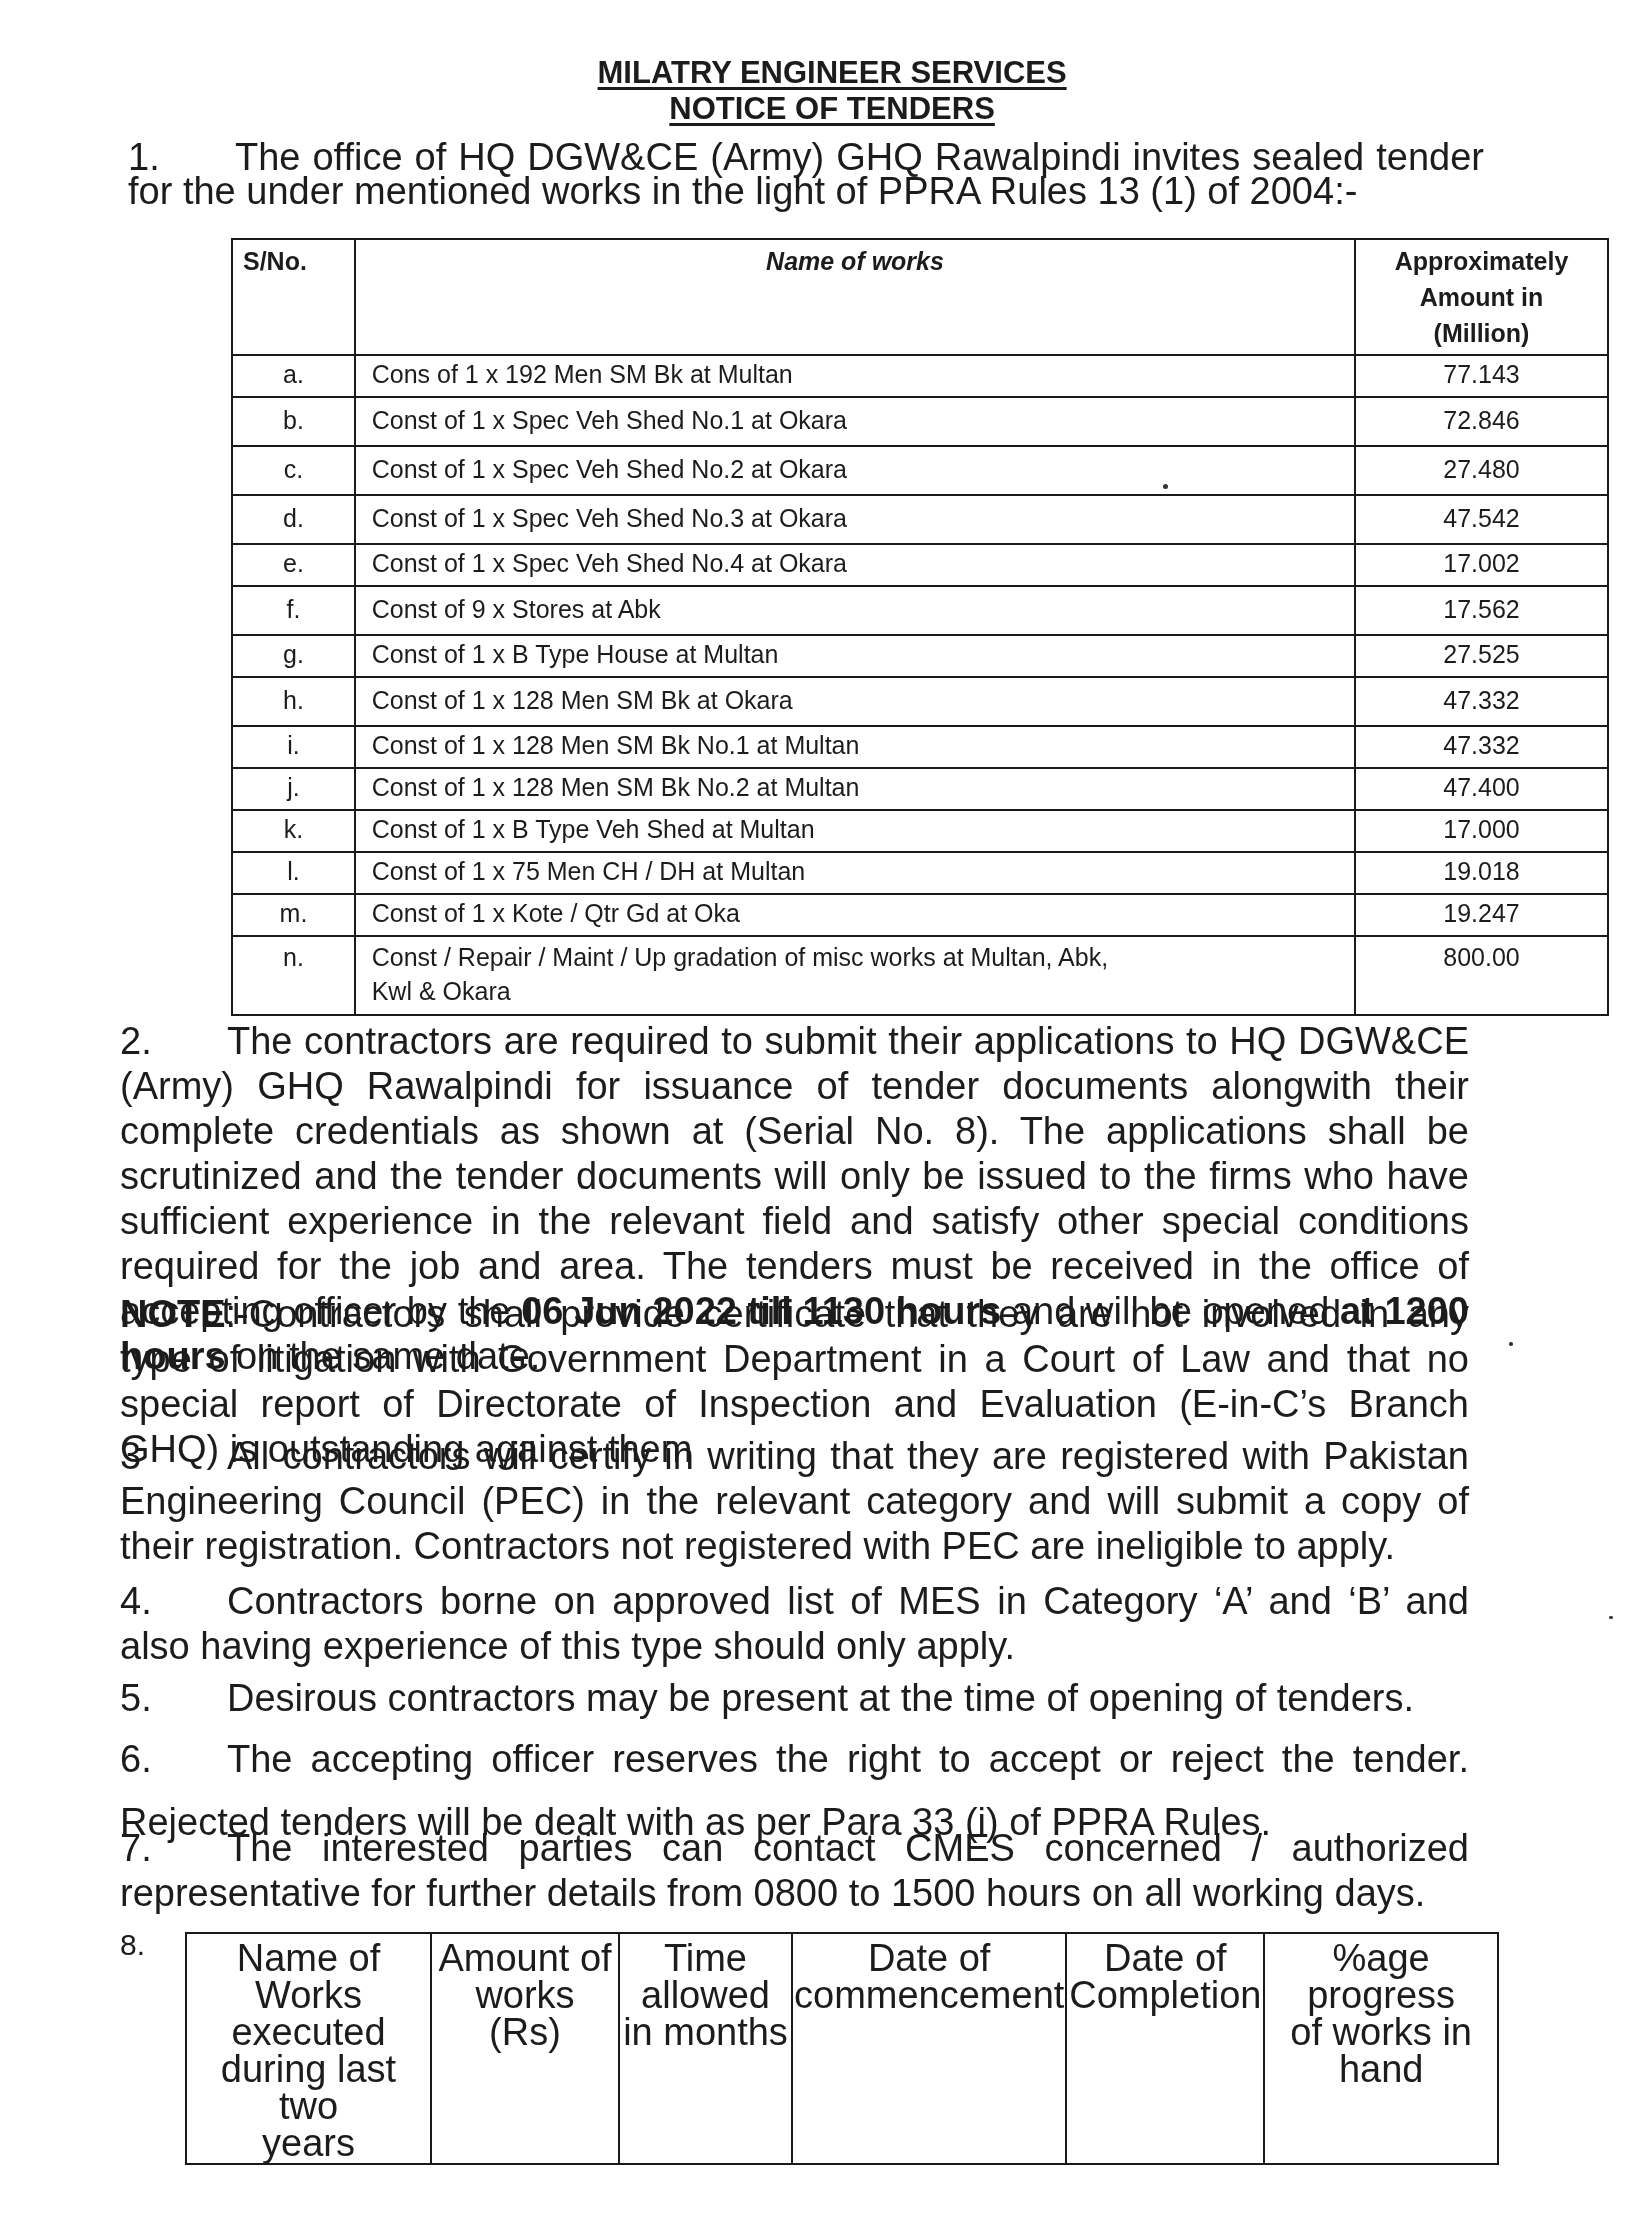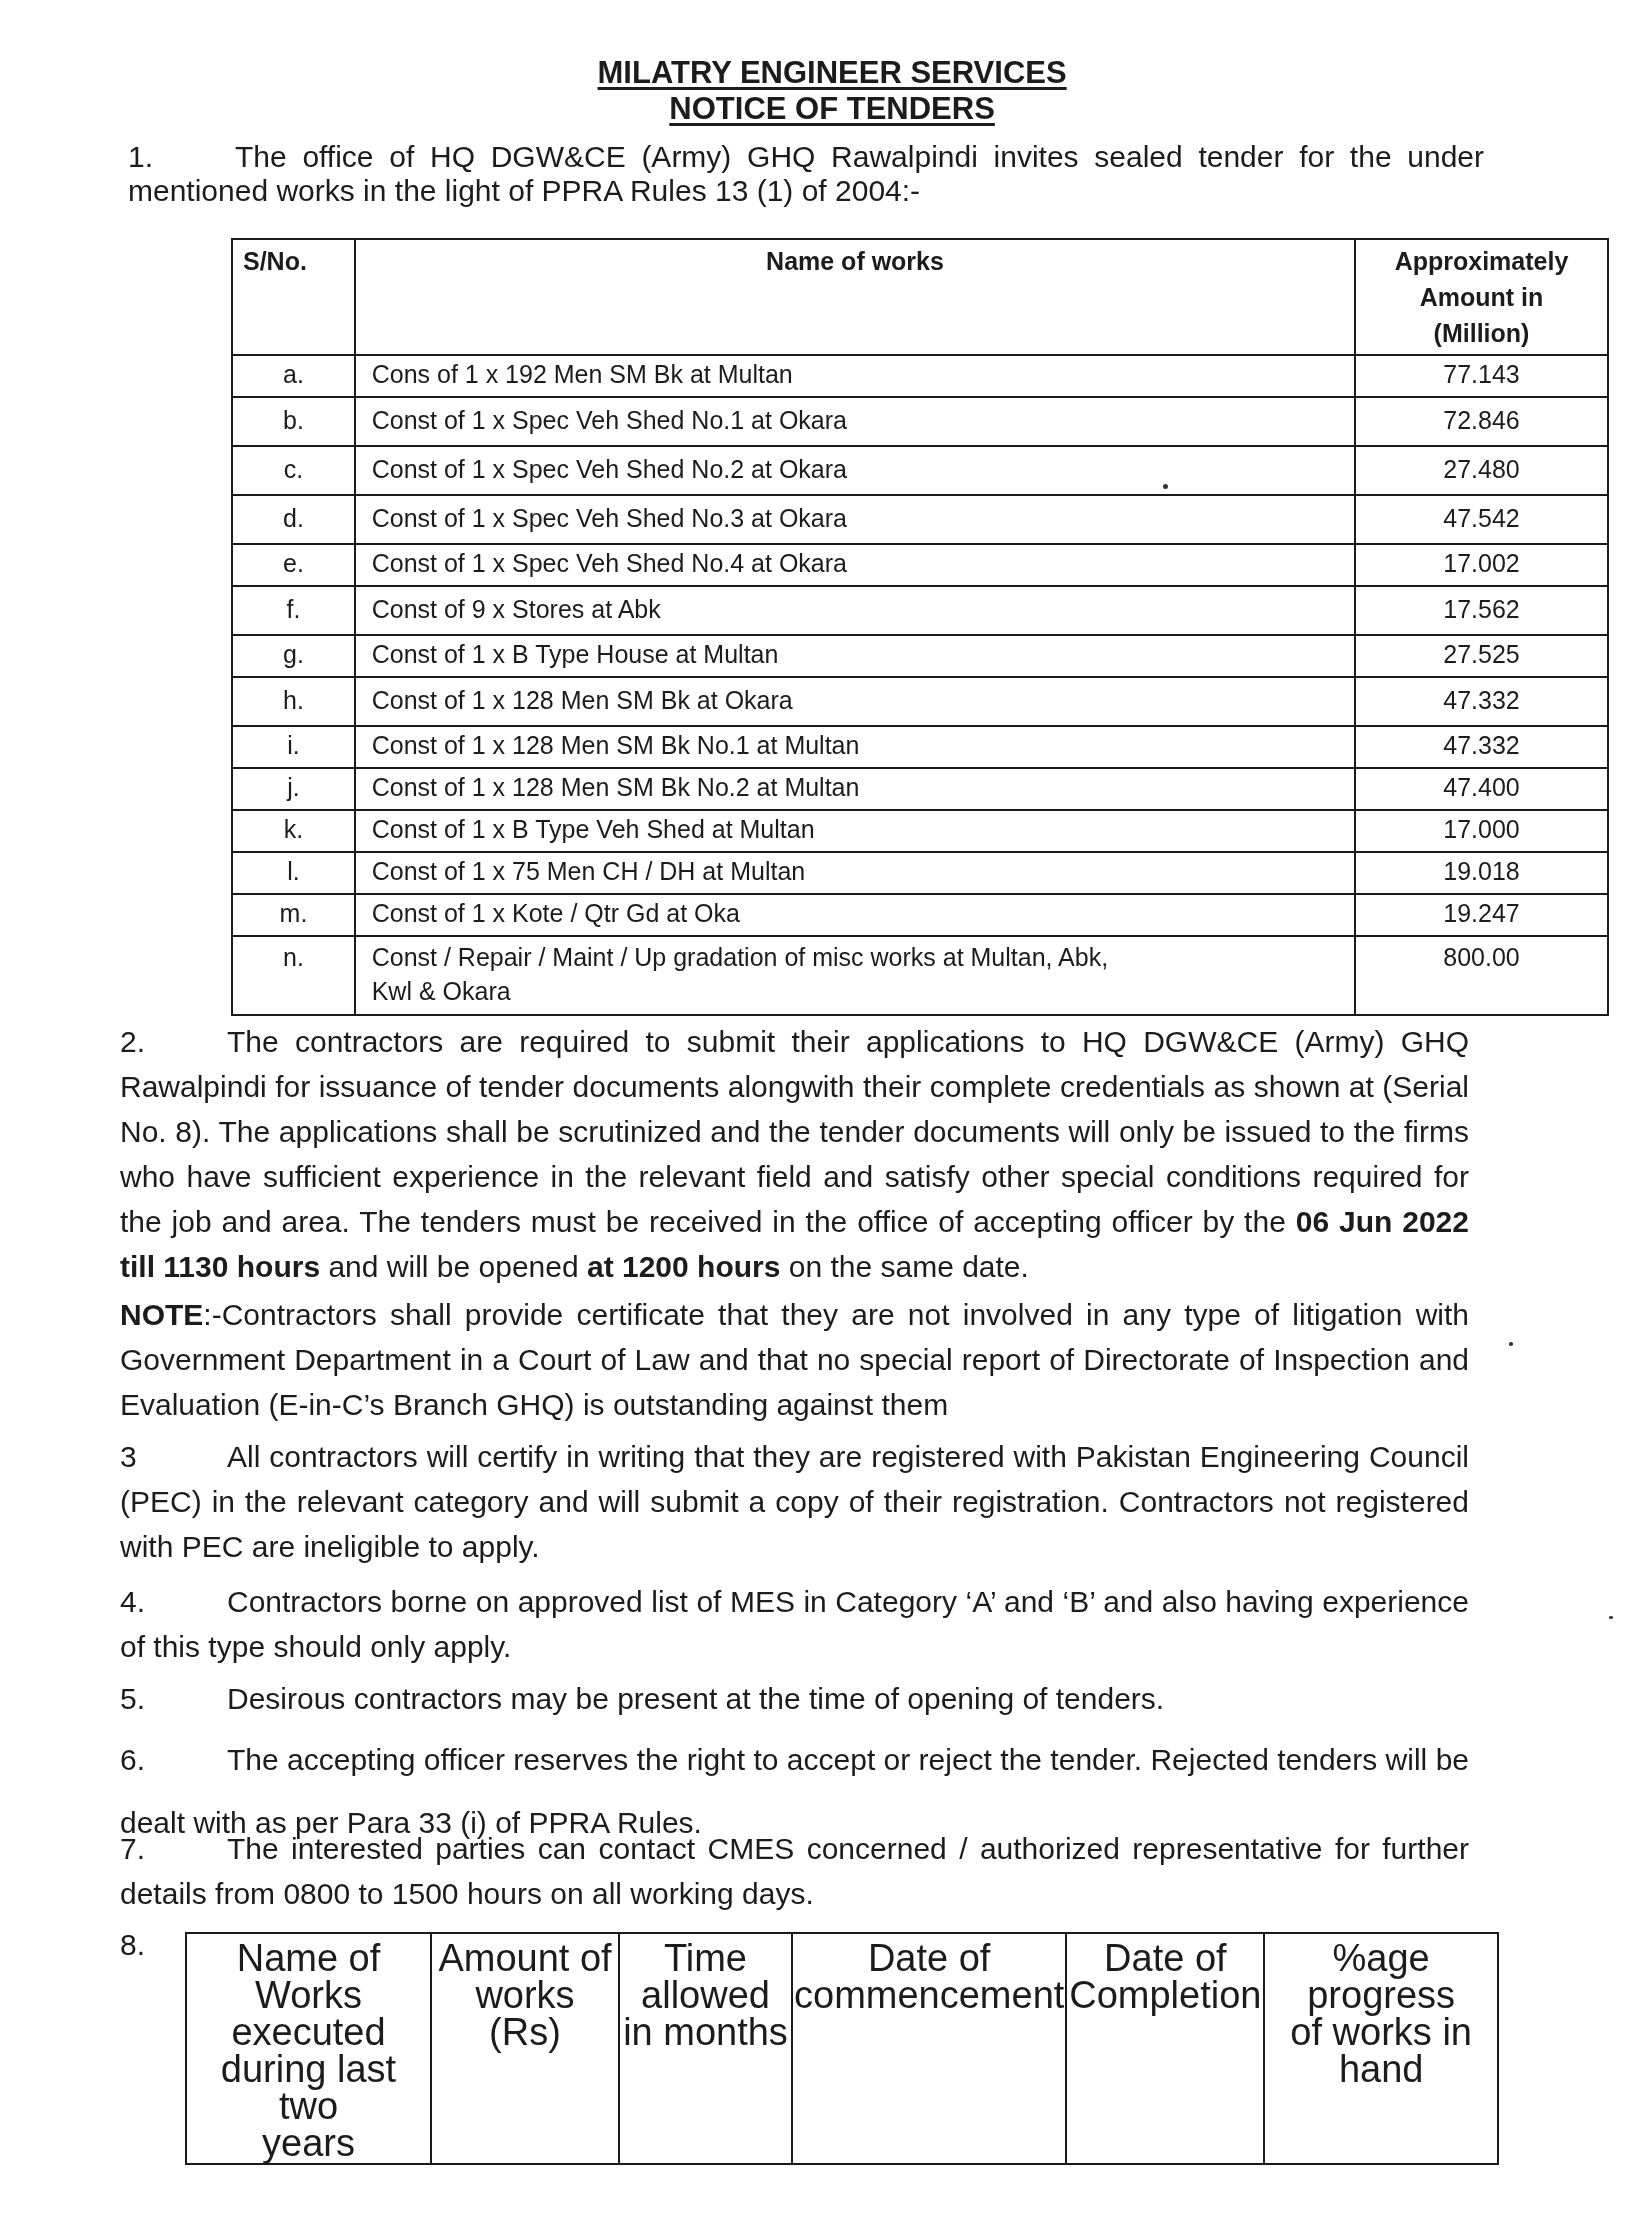--- a/index.html
+++ b/index.html
@@ -9,41 +9,41 @@
   }
   .page { position: absolute; left: 0; top: 0; width: 1650px; height: 2239px; }
 
   
   .hdr { position: absolute; left: 0; width: 1650px; text-align: center; font-weight: bold; font-size: 31px; line-height: 37px; }
   .hdr span { text-decoration: underline; text-decoration-thickness: 2.8px; text-underline-offset: 4.3px; }
   #hdr1 { top: 54px; left: 7.1px; }
   #hdr2 { top: 90px; left: 7.1px; }
 
   
-  .para { position: absolute; left: 128px; width: 1345px; font-size: 30px; text-align: justify; }
+  .para { position: absolute; left: 128px; width: 1345px; font-size: 38px; text-align: justify; }
   .para .num { display: inline-block; width: 107px; }
   .para b { font-weight: bold; }
 
   #p1 { top: 140px; line-height: 34px; width: 1356px; }
   #p2 { top: 1019px; line-height: 45px; width: 1349px; left: 120px; }
   #note { top: 1292px; line-height: 45px; width: 1349px; left: 120px; }
   #p3 { top: 1434px; line-height: 45px; width: 1349px; left: 120px; }
   #p4 { top: 1579px; line-height: 45px; width: 1349px; left: 120px; }
   #p5 { top: 1676px; line-height: 45px; width: 1349px; left: 120px; }
   #p6 { top: 1728px; line-height: 63px; width: 1349px; left: 120px; }
   #p7 { top: 1826px; line-height: 45px; width: 1349px; left: 120px; }
   #p8num { position: absolute; left: 120px; top: 1928px; font-size: 30px; }
 
   
   table { border-collapse: collapse; position: absolute; }
   #works { left: 231px; top: 238px; width: 1378px; }
   #works td, #works th { border: 2.1px solid #1a1a1a; font-size: 25px; padding: 0; vertical-align: top; }
   #works th { font-weight: bold; line-height: 36px; padding-top: 2.8px; }
   #works th.sno { width: 111px; text-align: left; padding-left: 10px; }
-  #works th.name { text-align: center; }
+  #works th.name { text-align: center; font-style: italic; }
   #works th.amt { width: 251px; text-align: center; padding-bottom: 3px; }
   #works td.sno { text-align: center; }
   #works td.name { padding-left: 15.7px; }
   #works td.amt { text-align: center; }
   #works tr.row td { line-height: 37px; height: 40px; }
   #works tr.row.tall td { height: 47px; line-height: 44px; }
   #works tr.row.last td { line-height: 34px; padding-top: 2.8px; height: 74px; }
 
   
   #exp { left: 185px; top: 1932px; width: 1314px; }

